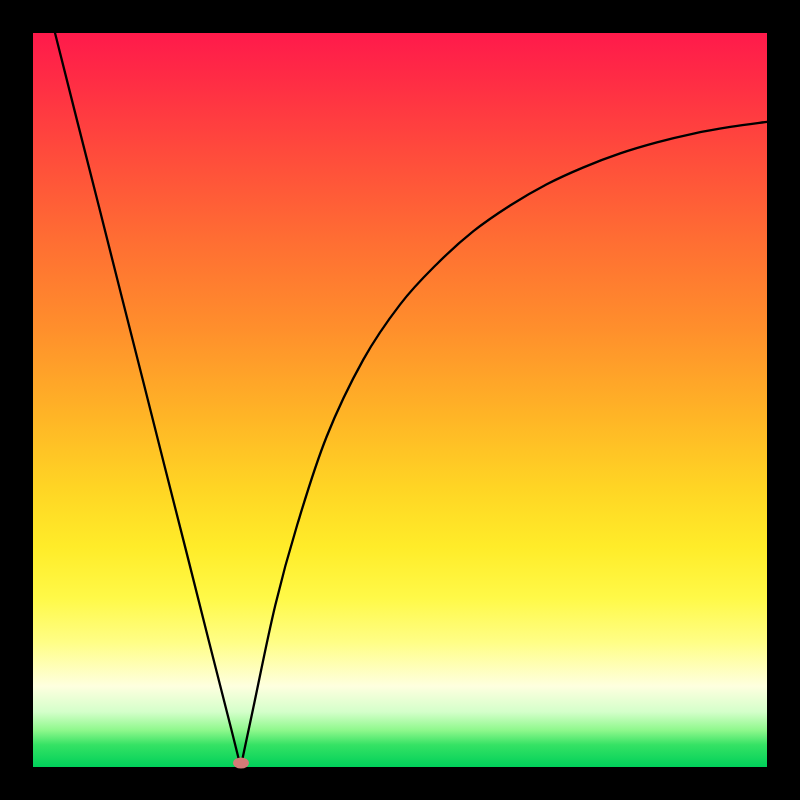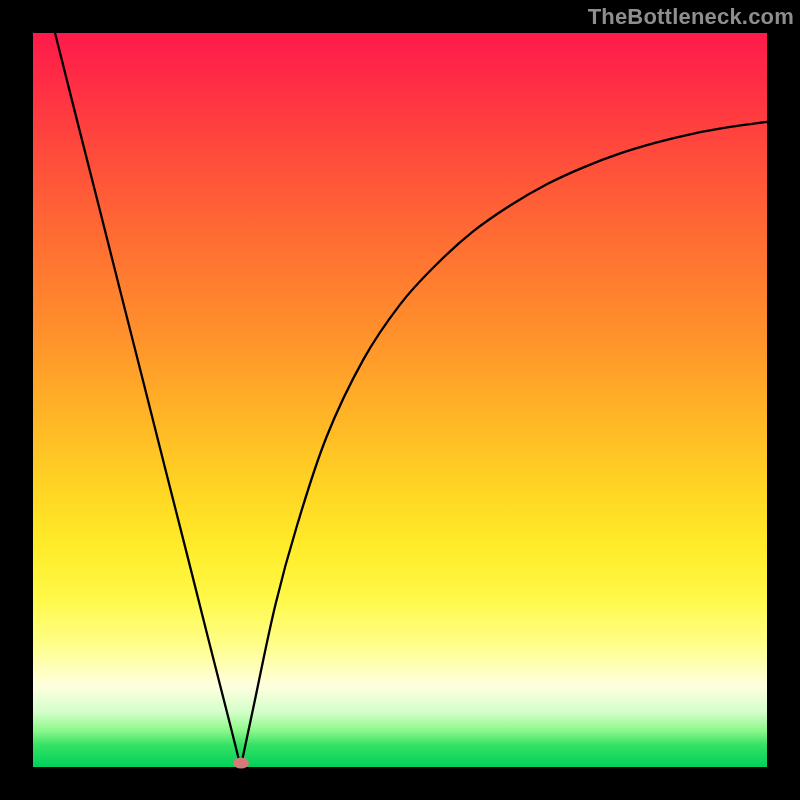--- a/index.html
+++ b/index.html
@@ -65,21 +65,20 @@
     height: 11px;
     border-radius: 50% / 50%;
     background: #d47a77;
     transform: translate(-50%, -50%);
   }
 </style>
 </head>
 <body>
 
 <div class="frame">
-  <div class="watermark">TheBottleneck.com</div>
   <div class="plot-area">
     <svg class="curve" viewBox="0 0 734 734" preserveAspectRatio="none">
       <path id="left-path" d="M22.02 0.00 L44.04 87.35 L66.06 173.96 L88.08 261.30 L110.10 347.92 L132.12 435.26 L154.14 521.87 L176.16 609.22 L198.18 695.83 L207.72 734.00" fill="none" stroke="#000" stroke-width="2.3" stroke-linejoin="round" stroke-linecap="round"></path>
       <path id="right-path" d="M207.72 734.00 C209.97 723.43, 213.99 704.35, 220.20 675.28 C226.41 646.21, 234.29 605.55, 242.22 572.52 C250.15 539.49, 254.99 522.17, 264.24 491.78 C273.49 461.39, 281.71 433.43, 293.60 403.70 C305.49 373.97, 317.09 350.41, 330.30 326.63 C343.51 302.85, 353.79 288.76, 367.00 271.58 C380.21 254.40, 390.49 244.42, 403.70 231.21 C416.91 218.00, 427.19 208.75, 440.40 198.18 C453.61 187.61, 463.89 180.95, 477.10 172.49 C490.31 164.03, 500.59 158.07, 513.80 151.20 C527.01 144.33, 537.29 139.87, 550.50 134.32 C563.71 128.77, 573.99 124.87, 587.20 120.38 C600.41 115.88, 610.69 112.93, 623.90 109.37 C637.11 105.80, 647.39 103.33, 660.60 100.56 C673.81 97.78, 684.09 96.07, 697.30 93.95 C710.51 91.84, 727.39 89.74, 734.00 88.81" fill="none" stroke="#000" stroke-width="2.3" stroke-linejoin="round" stroke-linecap="round"></path>
     </svg>
     <div class="dot" id="marker-dot" style="left: 207.722px; top: 730px;"></div>
   </div>
 </div>
 
 </body></html>

